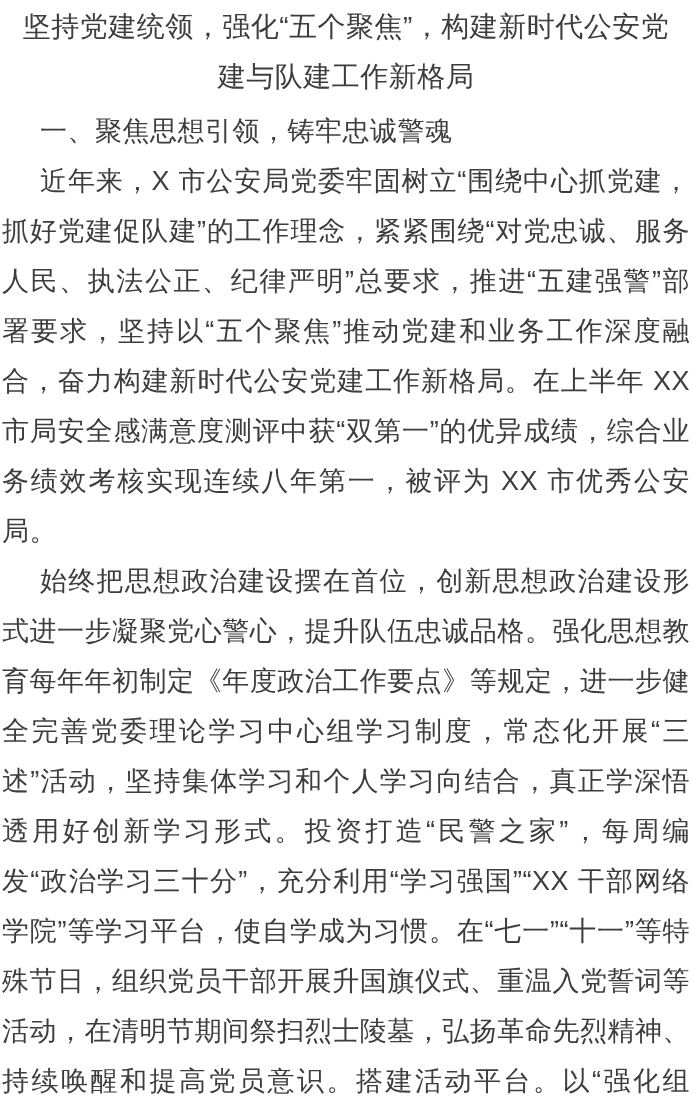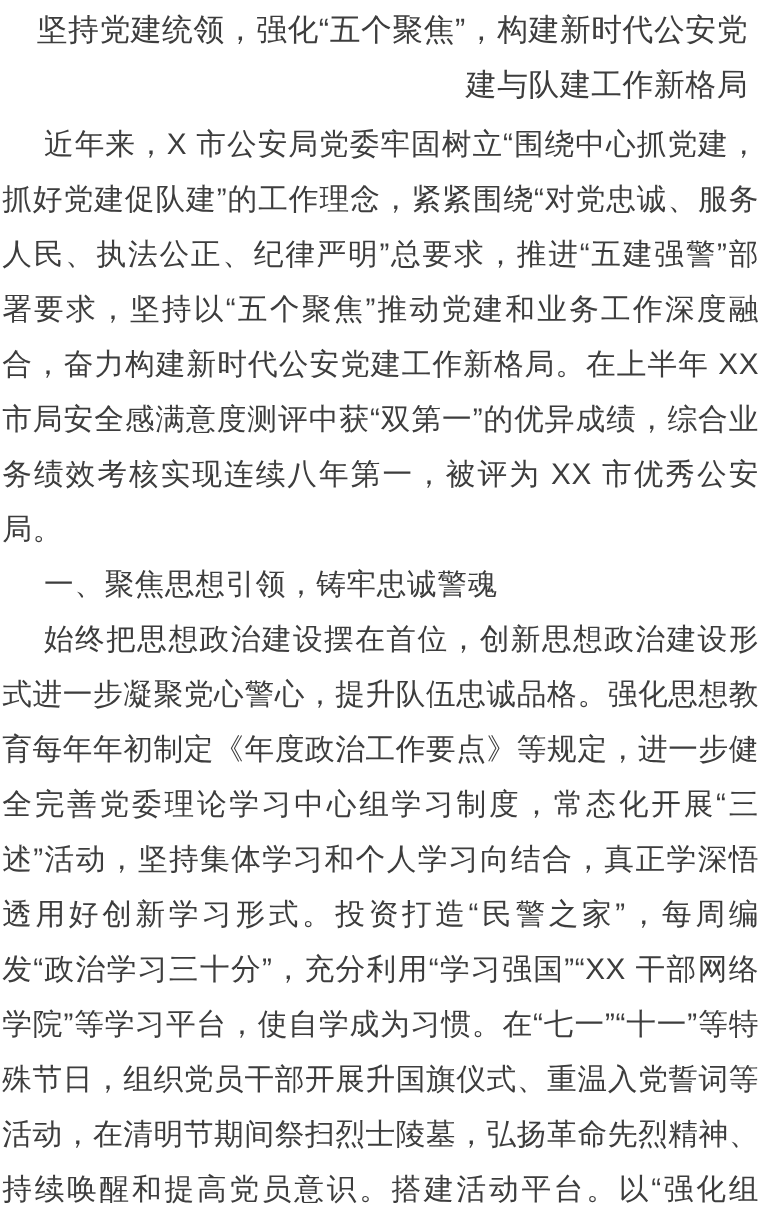--- a/index.html
+++ b/index.html
@@ -13,38 +13,38 @@
     background: #ffffff;
     font-family: "Liberation Sans", sans-serif;
   }
   .doc {
     padding: 2px 3px 0 2px;
   }
   .doc-title {
     font-size: 28px;
     line-height: 50px;
     font-weight: normal;
-    text-align: right;
+    text-align: center;
     margin: 0 10px 4px 10px;
     letter-spacing: 0.5px;
   }
   .para {
     font-size: 27px;
     line-height: 50px;
     text-align: justify;
     text-justify: inter-ideograph;
     text-indent: 38px;
     margin: 0;
     letter-spacing: 0.5px;
     word-break: break-all;
   }
 </style>
 </head>
 <body style="background: rgb(255, 255, 255); color: rgb(61, 61, 61);">
 
 <div class="doc">
   <h1 class="doc-title">坚持党建统领，强化“五个聚焦”，构建新时代公安党建与队建工作新格局</h1>
   <div>
+      <div class="para heading">一、聚焦思想引领，铸牢忠诚警魂</div>
       <div class="para">近年来，X 市公安局党委牢固树立“围绕中心抓党建，抓好党建促队建”的工作理念，紧紧围绕“对党忠诚、服务人民、执法公正、纪律严明”总要求，推进“五建强警”部署要求，坚持以“五个聚焦”推动党建和业务工作深度融合，奋力构建新时代公安党建工作新格局。在上半年 XX 市局安全感满意度测评中获“双第一”的优异成绩，综合业务绩效考核实现连续八年第一，被评为 XX 市优秀公安局。</div>
-      <div class="para heading">一、聚焦思想引领，铸牢忠诚警魂</div>
       <div class="para">始终把思想政治建设摆在首位，创新思想政治建设形式进一步凝聚党心警心，提升队伍忠诚品格。强化思想教育每年年初制定《年度政治工作要点》等规定，进一步健全完善党委理论学习中心组学习制度，常态化开展“三述”活动，坚持集体学习和个人学习向结合，真正学深悟透用好创新学习形式。投资打造“民警之家”，每周编发“政治学习三十分”，充分利用“学习强国”“XX 干部网络学院”等学习平台，使自学成为习惯。在“七一”“十一”等特殊节日，组织党员干部开展升国旗仪式、重温入党誓词等活动，在清明节期间祭扫烈士陵墓，弘扬革命先烈精神、持续唤醒和提高党员意识。搭建活动平台。以“强化组织、巩固堡垒、</div>
     </div>
 </div>
 
 </body></html>

